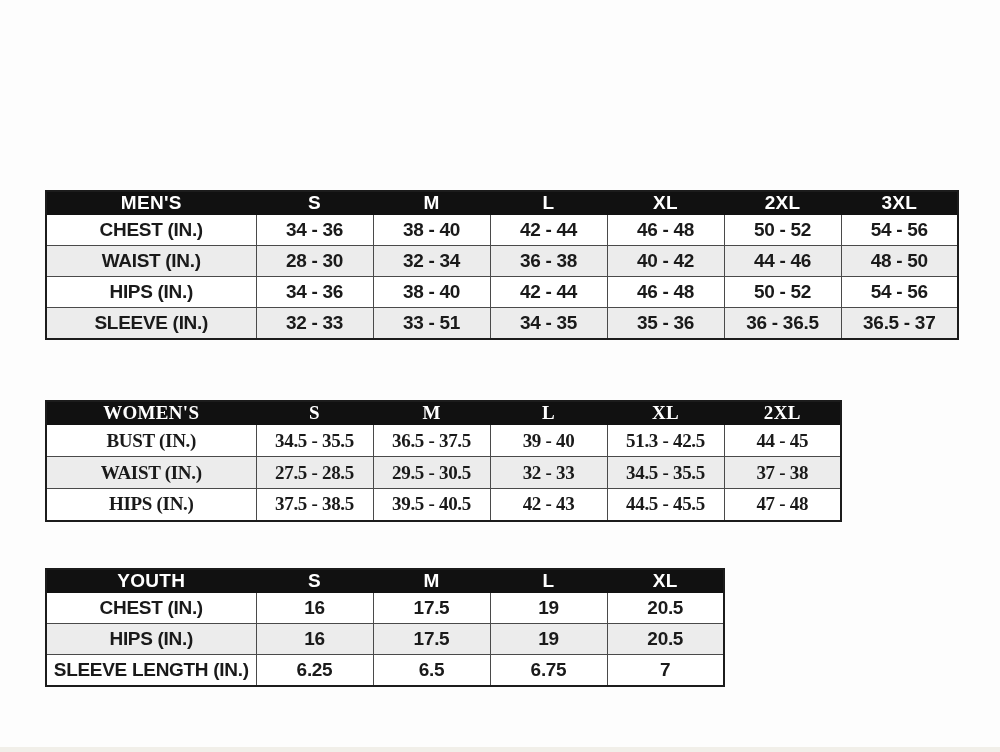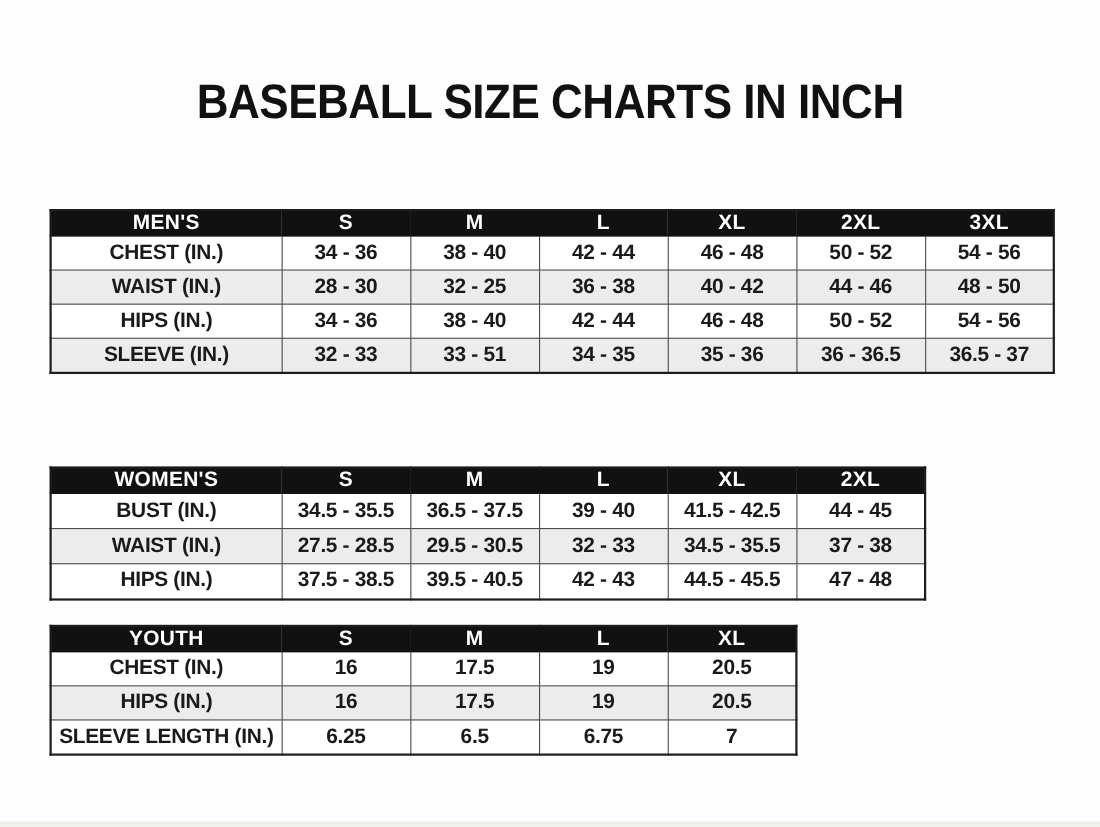--- a/index.html
+++ b/index.html
@@ -34,21 +34,21 @@
   }
   table.size-table {
     position: absolute;
     left: 45px;
     border-collapse: collapse;
     table-layout: fixed;
     border: 2px solid var(--outer-border, #1c1c1c);
     background: #ffffff;
   }
   #table-mens   { top: 190px; }
-  #table-womens { top: 424px; }
+  #table-womens { top: 400px; font-family: Liberation Serif, serif; }
   #table-youth  { top: 568px; }
 
   table.size-table th {
     background: var(--header-bg, #111111);
     color: var(--header-text, #ffffff);
     font-size: 19px;
     font-weight: 700;
     text-align: center;
     height: 16px;
     border: 1px solid var(--header-bg, #111111);
@@ -78,23 +78,20 @@
     width: 100%;
     height: 5px;
     background: #f1efe9;
   }
 </style>
 </head>
 <body>
 
 <div id="page" style="--page-bg: #fdfdfd; --title-color: #111111; --header-bg: #111111; --header-text: #ffffff; --alt-row-bg: #ececec; --inner-border: #4a4a4a; --outer-border: #1c1c1c; --text-color: #1a1a1a;">
 
-  <div class="title-wrap">
-    <span class="title">BASEBALL SIZE CHARTS IN INCH</span>
-  </div>
 
   <table class="size-table" id="table-mens">
       <colgroup>
         <col style="width: 210px;">
         <col style="width: 117px;">
         <col style="width: 117px;">
         <col style="width: 117px;">
         <col style="width: 117px;">
         <col style="width: 117px;">
         <col style="width: 117px;">
@@ -116,21 +113,21 @@
           <td>34 - 36</td>
           <td>38 - 40</td>
           <td>42 - 44</td>
           <td>46 - 48</td>
           <td>50 - 52</td>
           <td>54 - 56</td>
         </tr>
         <tr>
           <td>WAIST (IN.)</td>
           <td>28 - 30</td>
-          <td>32 - 25</td>
+          <td>32 - 34</td>
           <td>36 - 38</td>
           <td>40 - 42</td>
           <td>44 - 46</td>
           <td>48 - 50</td>
         </tr>
         <tr>
           <td>HIPS (IN.)</td>
           <td>34 - 36</td>
           <td>38 - 40</td>
           <td>42 - 44</td>
@@ -168,21 +165,21 @@
           <th>XL</th>
           <th>2XL</th>
         </tr>
       </thead>
       <tbody>
         <tr>
           <td>BUST (IN.)</td>
           <td>34.5 - 35.5</td>
           <td>36.5 - 37.5</td>
           <td>39 - 40</td>
-          <td>41.5 - 42.5</td>
+          <td>51.3 - 42.5</td>
           <td>44 - 45</td>
         </tr>
         <tr>
           <td>WAIST (IN.)</td>
           <td>27.5 - 28.5</td>
           <td>29.5 - 30.5</td>
           <td>32 - 33</td>
           <td>34.5 - 35.5</td>
           <td>37 - 38</td>
         </tr>

